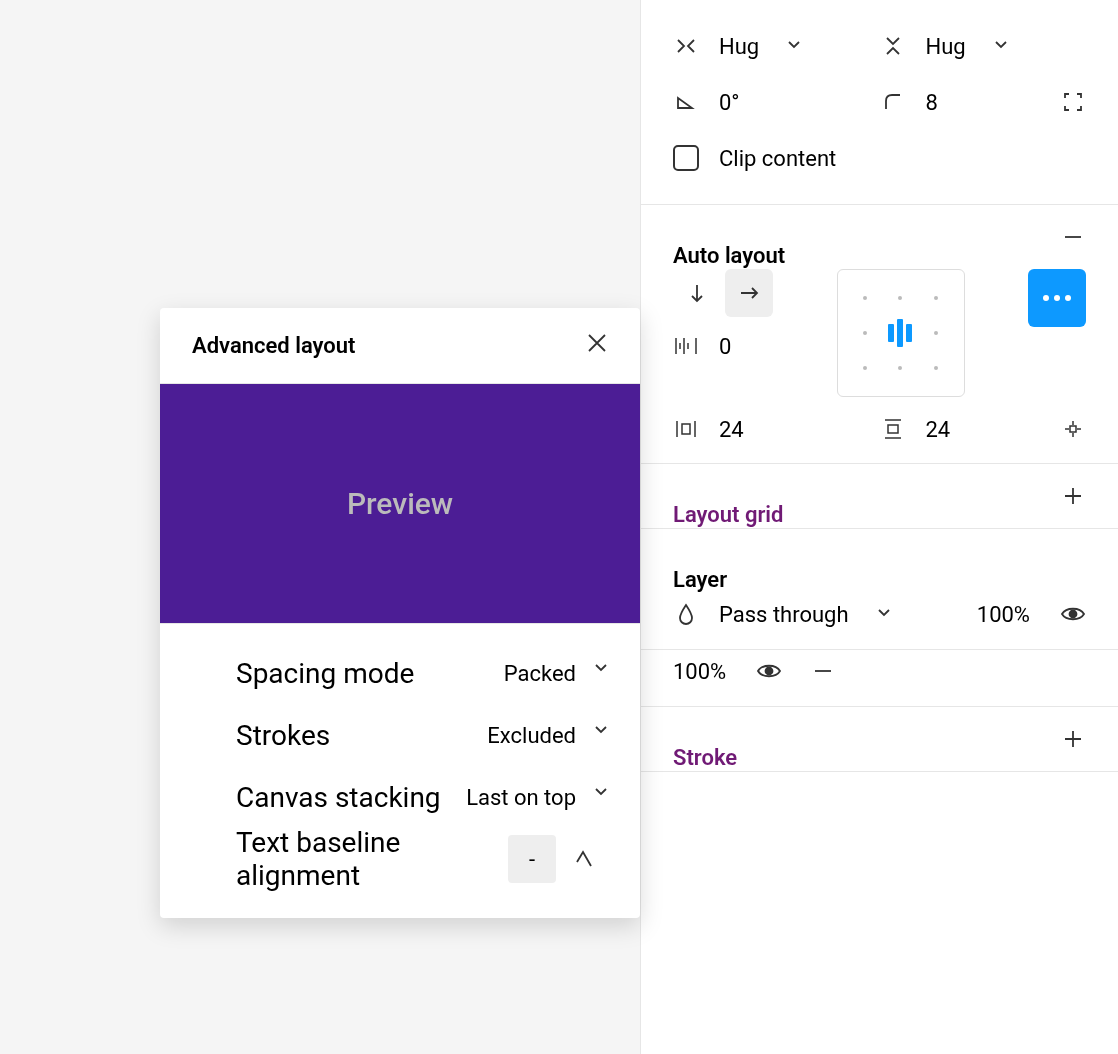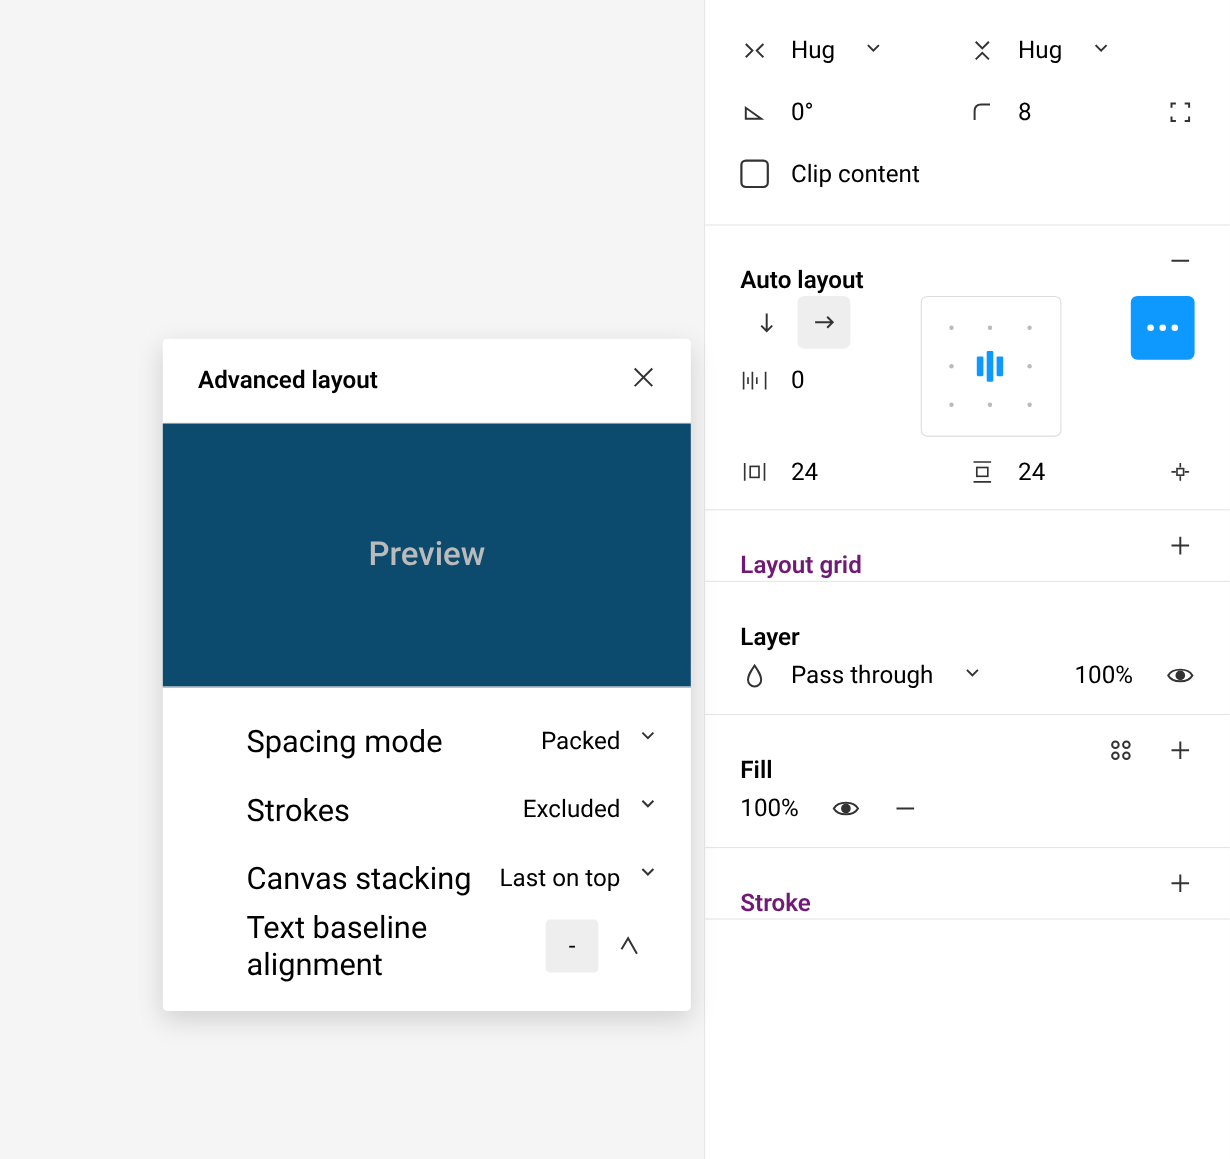--- a/index.html
+++ b/index.html
@@ -61,36 +61,36 @@
   width:58px; height:58px; background:#0d99ff; border-radius:6px;
   display:flex; align-items:center; justify-content:center; gap:5px;
 }
 .more-btn .d { width:6px; height:6px; background:#fff; border-radius:50%; }
 
 .fill-swatch { width:30px; height:30px; background:#ebebeb; border:1px solid #ddd; }
 
 
 .modal {
   position:absolute;
-  left:148px; top:308px;
+  left:160px; top:308px;
   width:480px;
   background:#fff;
   border-radius:4px;
   box-shadow:0 8px 24px rgba(0,0,0,0.15);
   display:flex; flex-direction:column;
 }
 .modal-header {
   display:flex; align-items:center; justify-content:space-between;
   padding:24px 32px;
   border-bottom:1px solid #e6e6e6;
 }
 .modal-title { font-size:22px; font-weight:600; }
 .close-x { font-size:22px; cursor:pointer; }
 .preview-area {
-  height:240px; background:#0c4a6e;
+  height:240px; background:#4c1d95;
   display:flex; align-items:center; justify-content:center;
   border-bottom:1px solid #e6e6e6;
 }
 .preview-text { font-size:30px; color:#bbb; font-weight:500; }
 .modal-body { padding:18px 32px 28px 32px; }
 .opt-row { display:flex; align-items:center; justify-content:space-between; height:62px; }
 .opt-label { font-size:28px;margin-left:44px; }
 .opt-val { display:flex; gap:10px; font-size:22px; }
 .toggle-group { display:flex; align-items:center; gap:4px; }
 .toggle-btn {
@@ -313,38 +313,20 @@
       <span class="icon-slot">
         <svg width="26" height="20">
             <path d="M2 10 C6 3 20 3 24 10 C20 17 6 17 2 10 Z"></path>
             <circle cx="13" cy="10" r="3.5" fill="#333"></circle>
           </svg>
       </span>
     </div>
   </div>
 
   <div class="section">
-    <div class="section-title-row">
-      <span class="section-title">Fill</span>
-      <div style="display:flex;gap:28px;align-items:center;">
-        <span class="icon-slot">
-          <svg width="20" height="20" fill="#333" stroke="none">
-              <circle cx="5" cy="5" r="3"></circle>
-              <circle cx="15" cy="5" r="3"></circle>
-              <circle cx="5" cy="15" r="3"></circle>
-              <circle cx="15" cy="15" r="3"></circle>
-            </svg>
-        </span>
-        <span class="icon-slot">
-          <svg width="20" height="20">
-              <path d="M10 2 L10 18 M2 10 L18 10"></path>
-            </svg>
-        </span>
-      </div>
-    </div>
     <div class="row" style="padding-bottom:14px;">
       <span class="val" style="margin-right:30px;">100%</span>
       <span class="icon-slot" style="margin-right:28px;">
         <svg width="26" height="20">
             <path d="M2 10 C6 3 20 3 24 10 C20 17 6 17 2 10 Z"></path>
             <circle cx="13" cy="10" r="3.5" fill="#333"></circle>
           </svg>
       </span>
       <span class="icon-slot">
         <svg width="20" height="20">

